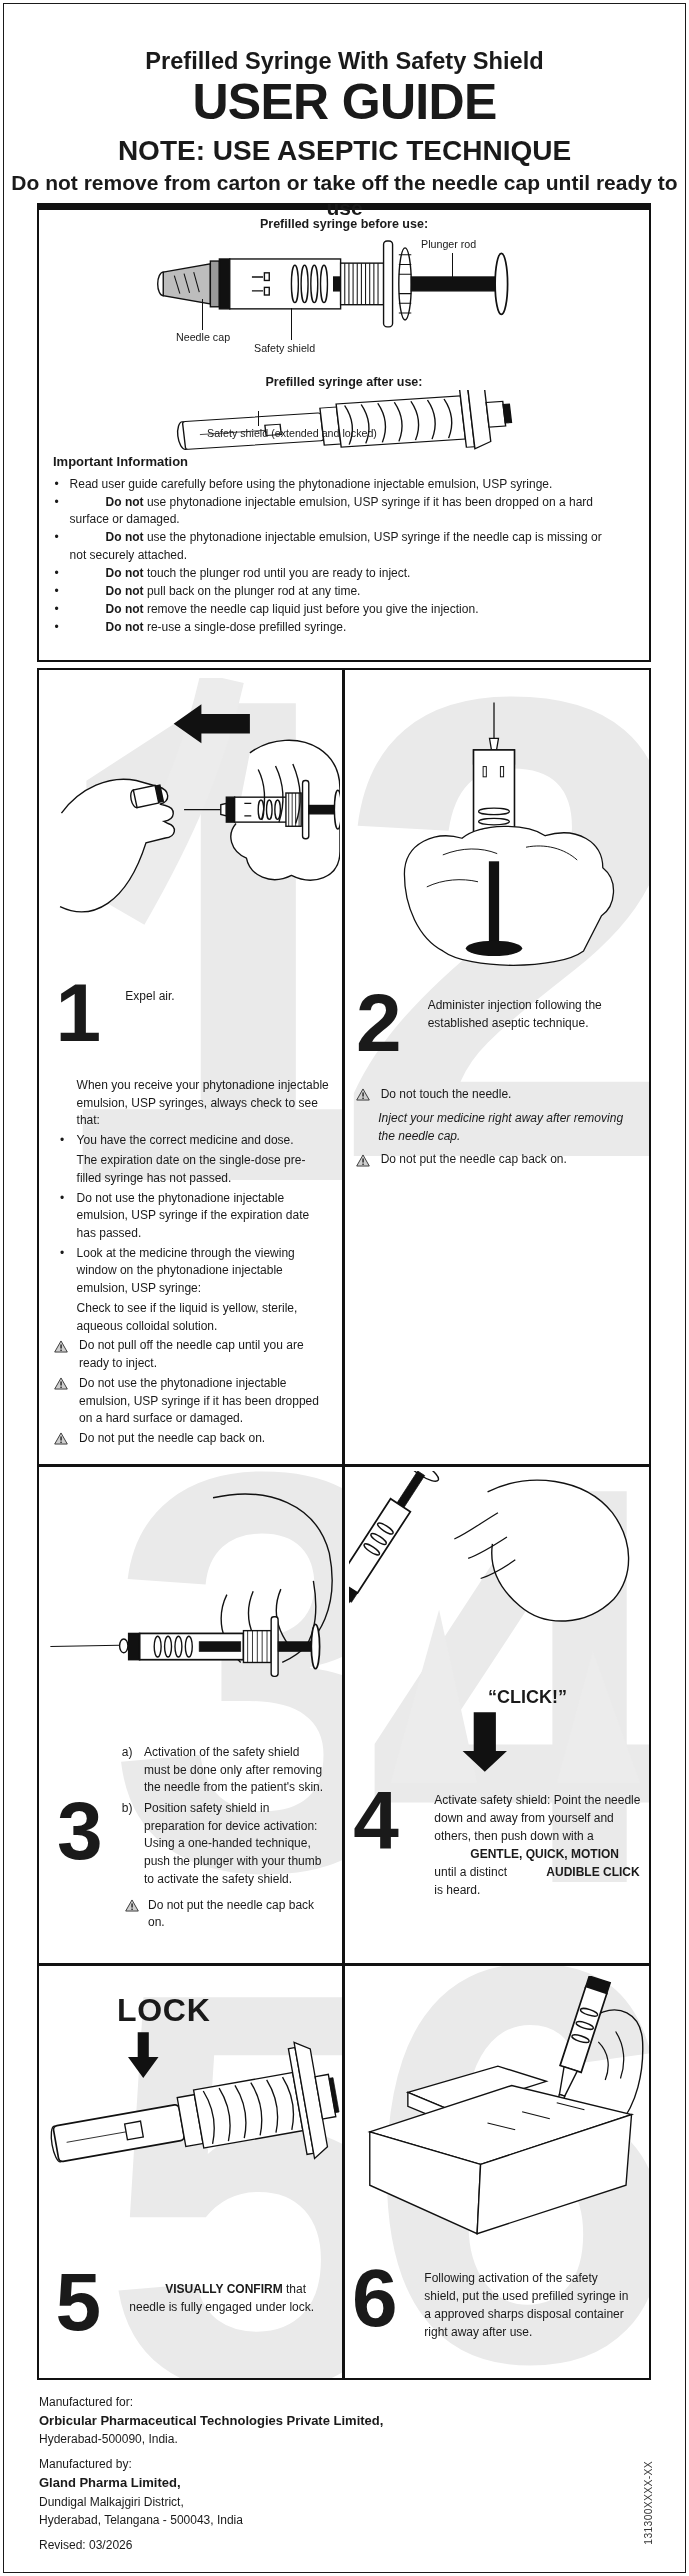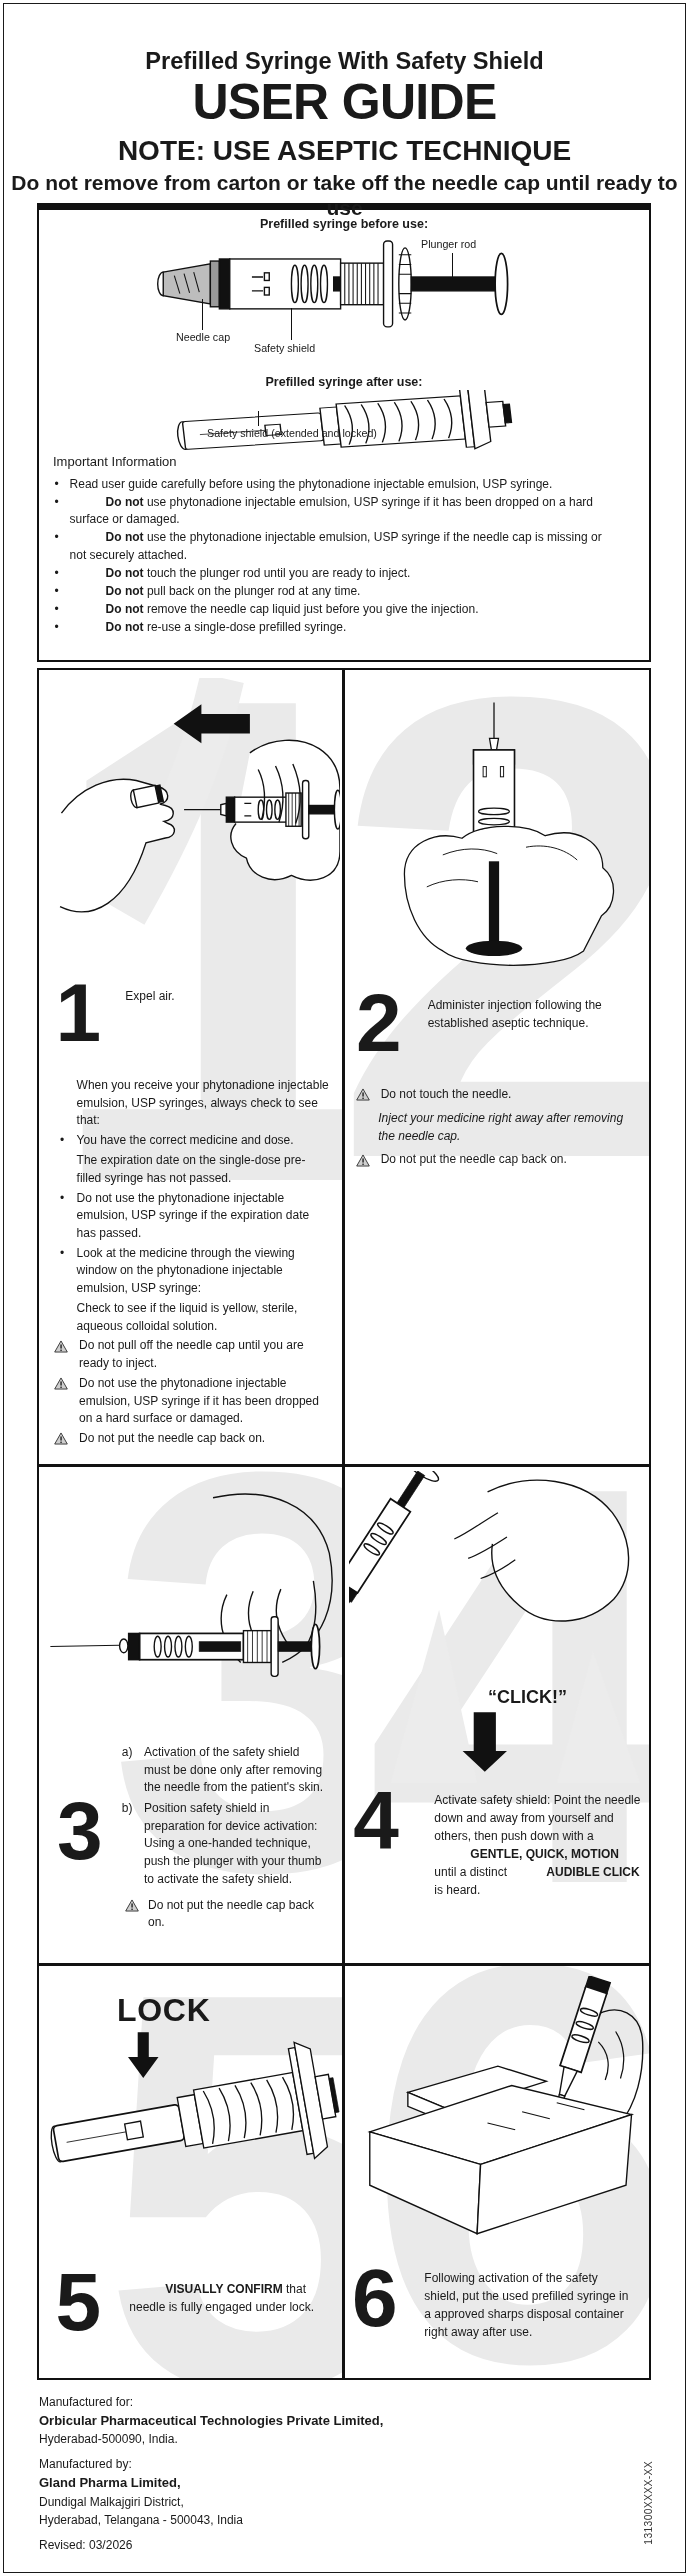--- a/index.html
+++ b/index.html
@@ -13,21 +13,21 @@
   .h-product{font-size:23.6px;font-weight:bold;line-height:28px;}
   .h-title{font-size:50px;font-weight:bold;line-height:54px;letter-spacing:-0.7px;}
   .h-note{font-size:28px;font-weight:bold;line-height:32px;margin-top:5.5px;}
   .h-warn{font-size:21px;font-weight:bold;line-height:25px;margin-top:3.5px;}
   
   #topbox{position:absolute;left:37px;top:203px;width:614px;height:459px;box-sizing:border-box;
           border:2.1px solid #111;border-top:7.6px solid #111;background:#fff;}
   .diagram-label{font-size:12.5px;font-weight:bold;}
   .small-label{font-size:10.7px;white-space:nowrap;}
   .leader{position:absolute;width:1.4px;background:#111;}
-  .imp-heading{font-size:13px;font-weight:normal;text-align:right;}
+  .imp-heading{font-size:13px;font-weight:bold;text-align:right;}
   .imp-item{position:relative;padding-left:16.6px;font-size:12px;line-height:17.3px;margin-bottom:0.7px;}
   .imp-item::before{content:"\2022";position:absolute;left:1.4px;}
   
   #stepsbox{position:absolute;left:37px;top:668px;width:614px;height:1712px;box-sizing:border-box;
             border:2.1px solid #111;background:#fff;}
   .vdiv{position:absolute;left:303px;top:0;width:2.8px;height:100%;background:#111;z-index:4;}
   .hdiv{position:absolute;left:0;width:100%;height:2.8px;background:#111;z-index:4;}
   .cell{position:absolute;overflow:hidden;}
   .wm{position:absolute;font-weight:bold;color:#eaeaea;line-height:0.72;z-index:0;}
   .illus{position:absolute;z-index:1;}

